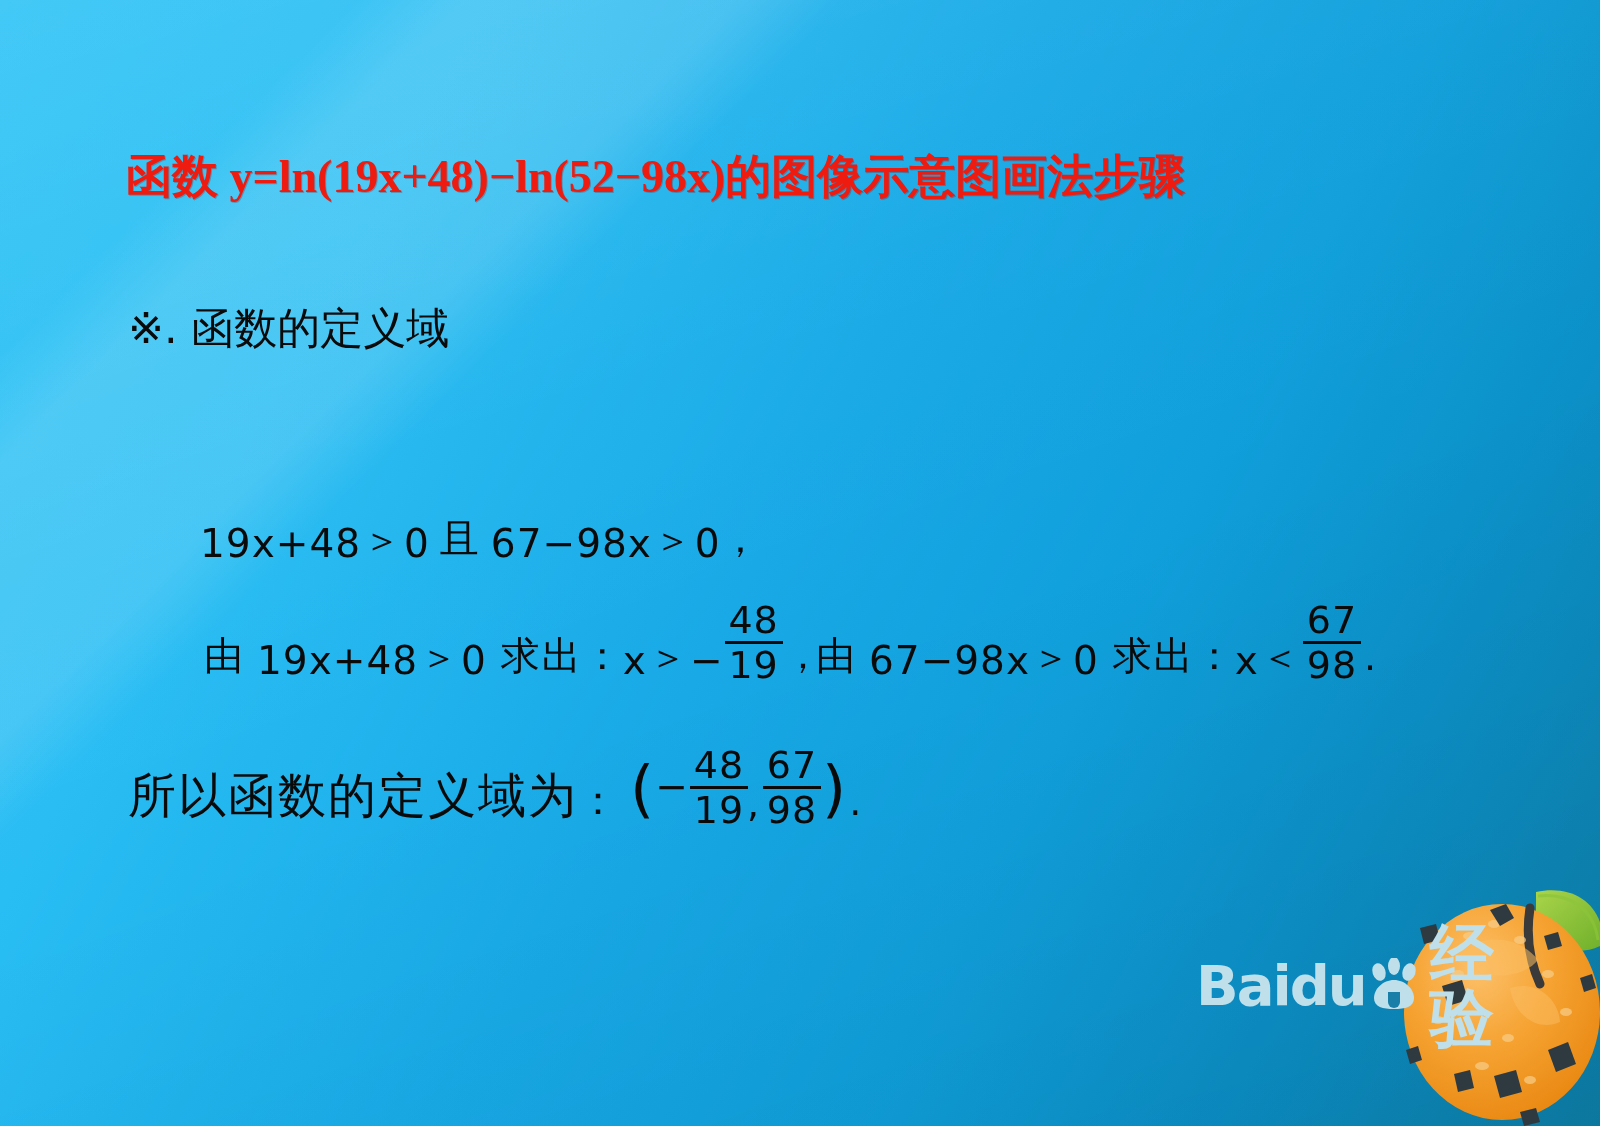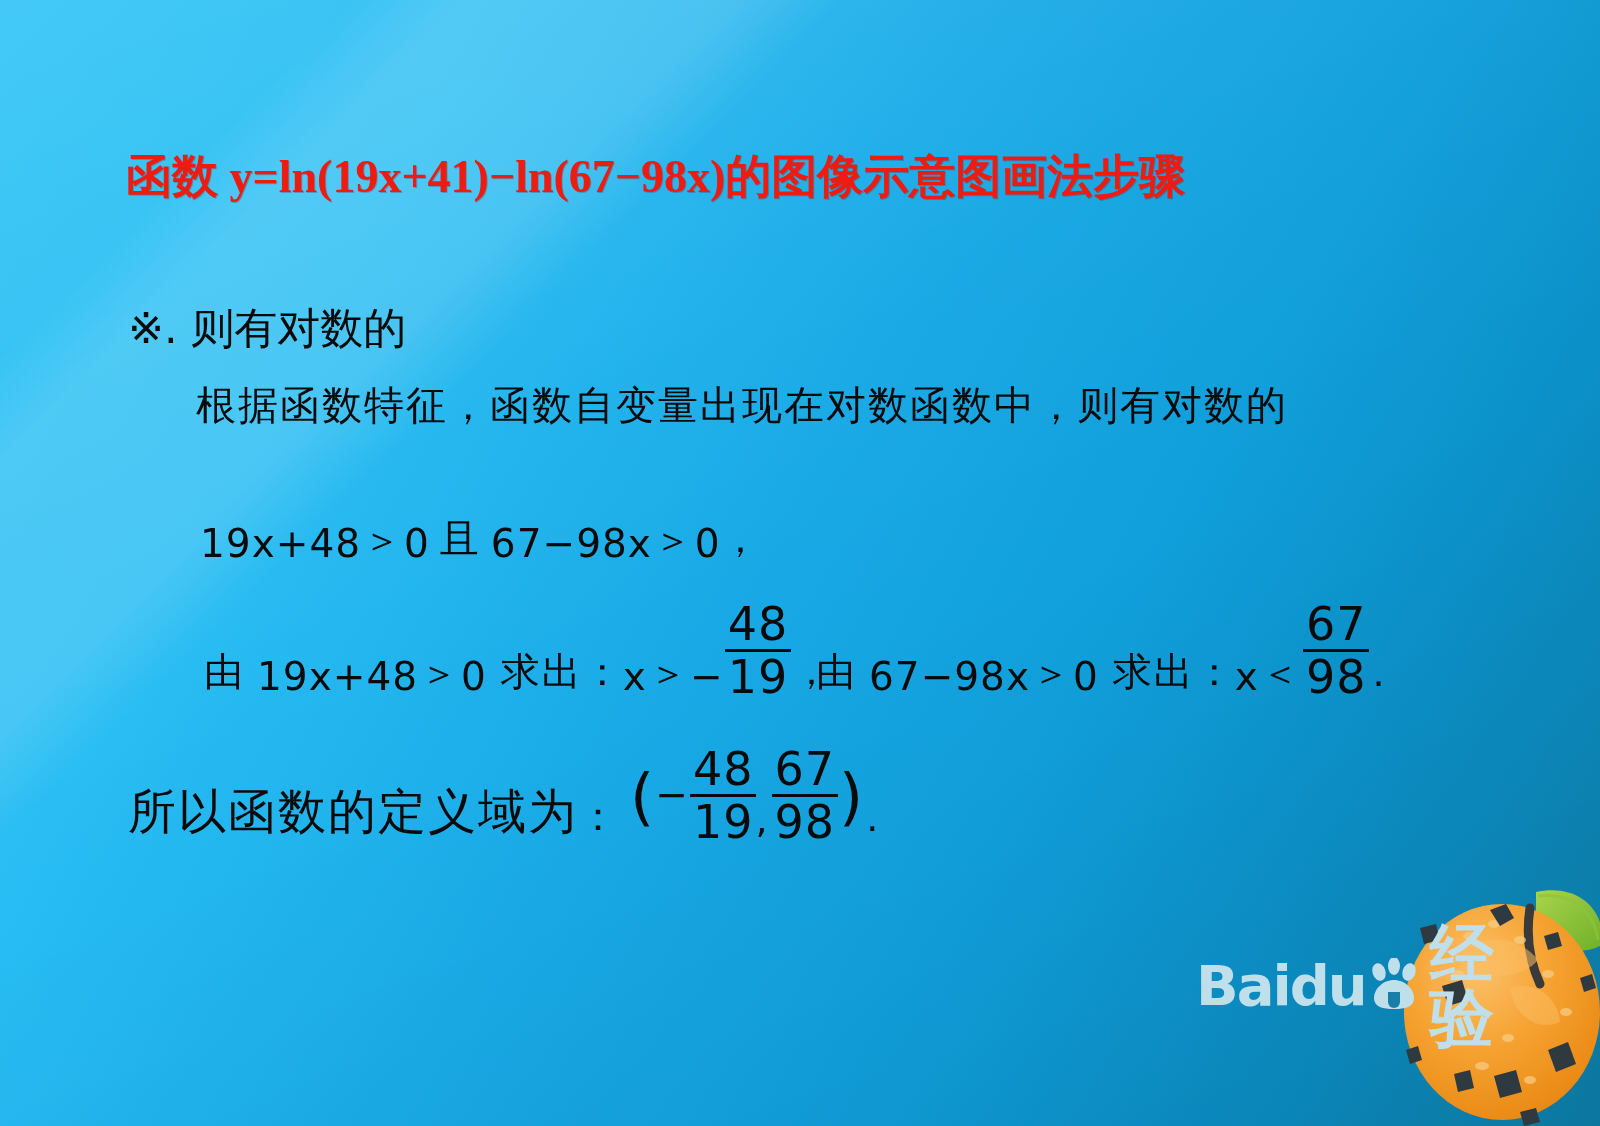--- a/index.html
+++ b/index.html
@@ -97,21 +97,21 @@
   }
   .gt { font-size: 38px; padding: 0 2px; }
 
   
   .frac {
     display: inline-flex;
     flex-direction: column;
     align-items: center;
     justify-content: center;
     vertical-align: middle;
-    font-size: 46px;
+    font-size: 38px;
     line-height: 1.0;
     margin: 0 1px;
     position: relative;
     top: 1px;
   }
   .frac .num {
     padding: 0 3px 2px 3px;
     font-family: "DejaVu Sans", "Liberation Sans", sans-serif;
   }
   .frac .bar {
@@ -211,25 +211,24 @@
     pointer-events: none;
   }
 </style>
 </head>
 <body>
 
 <div id="slide">
 
   <div id="sheen"></div>
 
-  <div id="title">函数 y=ln(19x+41)−ln(67−98x)的图像示意图画法步骤</div>
-
-  <div id="heading">※. 则有对数的</div>
-
-  <div class="para" id="para-l1">根据函数特征，函数自变量出现在对数函数中，则有对数的</div>
+  <div id="title">函数 y=ln(19x+48)−ln(52−98x)的图像示意图画法步骤</div>
+
+  <div id="heading">※. 函数的定义域</div>
+
 
   <div class="mathline" id="math-1">
     <span>19x+48</span>
     <span class="gt">＞</span>
     <span>0</span>
     <span class="cnword" style="padding:0 10px;">且</span>
     <span>67−98x</span>
     <span class="gt">＞</span>
     <span>0</span>
     <span class="cnword">，</span>

